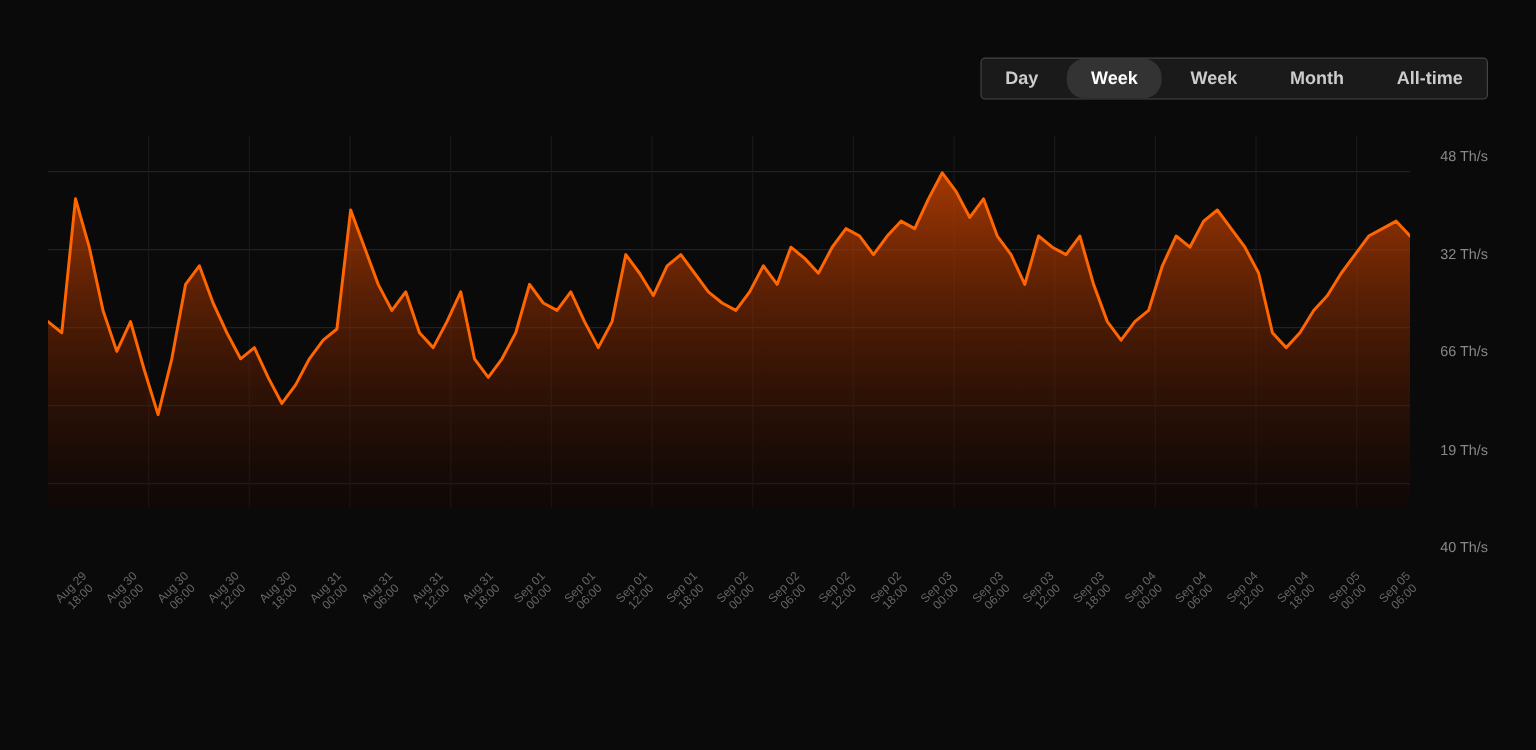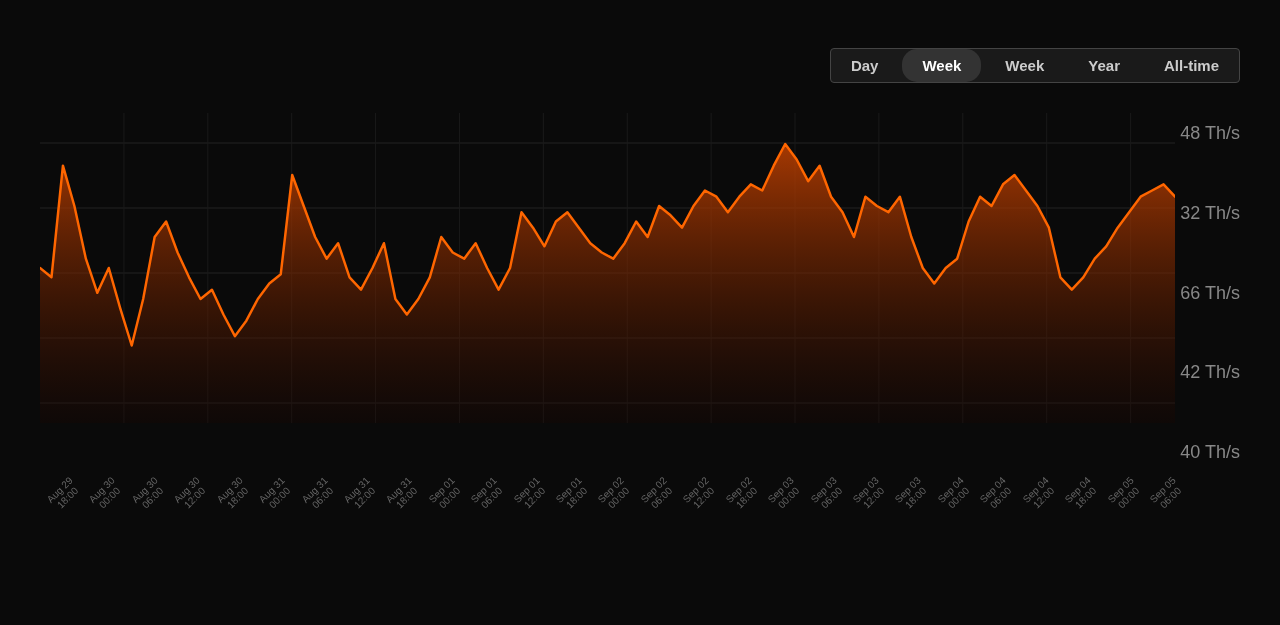--- a/index.html
+++ b/index.html
@@ -127,21 +127,21 @@
       top: 0;
       height: 100%;
       display: flex;
       flex-direction: column;
       justify-content: space-between;
       padding: 10px 0;
       z-index: 10;
     }
 
     .y-label {
-      font-size: 18px;
+      font-size: 12px;
       color: #888;
       font-family: Arial, sans-serif;
       font-weight: 400;
       text-align: right;
     }
 
     .chart-wrapper {
       position: absolute;
       top: 0;
       left: 0;
@@ -187,21 +187,21 @@
     <div class="right-block">
       <div class="hashrate-value">
         <span class="hashrate-number"></span>
         <span class="hashrate-unit"></span>
       </div>
       <div class="hashrate-label"></div>
       <div class="tabs-container">
         <button class="tab">Day</button>
         <button class="tab active">Week</button>
         <button class="tab">Week</button>
-        <button class="tab">Year</button>
+        <button class="tab">Month</button>
         <button class="tab">All-time</button>
       </div>
     </div>
   </div>
 
   <div class="chart-area">
     <div class="watermark"></div>
     <div class="chart-wrapper">
       <svg class="chart-svg" viewBox="0 0 1150 360" preserveAspectRatio="none" id="chartSvg">
 
@@ -232,21 +232,21 @@
           </linearGradient>
         </defs>
         <path id="chartFillPath" fill="url(#fillGrad)" stroke="none" d="M0,155 L11.616161616161618,164.2999999999999 L23.232323232323235,52.7000000000001 L34.84848484848485,93 L46.46464646464647,145.7000000000001 L58.08080808080808,179.79999999999993 L69.6969696969697,155 L81.31313131313131,195.2999999999999 L92.92929292929294,232.5 L104.54545454545455,186 L116.16161616161617,124 L127.77777777777777,108.5 L139.3939393939394,139.5 L151.01010101010104,164.2999999999999 L162.62626262626262,186 L174.24242424242425,176.7000000000001 L185.85858585858588,201.5 L197.47474747474746,223.2000000000001 L209.0909090909091,207.7000000000001 L220.7070707070707,186 L232.32323232323233,170.5 L243.93939393939394,161.2000000000001 L255.55555555555554,62 L267.17171717171715,93 L278.7878787878788,124 L290.4040404040404,145.7000000000001 L302.0202020202021,130.20000000000007 L313.6363636363636,164.2999999999999 L325.25252525252523,176.7000000000001 L336.8686868686869,155 L348.4848484848485,130.20000000000007 L360.1010101010101,186 L371.71717171717177,201.5 L383.3333333333333,186 L394.9494949494949,164.2999999999999 L406.5656565656566,124 L418.1818181818182,139.5 L429.7979797979798,145.7000000000001 L441.4141414141414,130.20000000000007 L453.030303030303,155 L464.64646464646466,176.7000000000001 L476.26262626262627,155 L487.8787878787879,99.2000000000001 L499.49494949494954,114.7000000000001 L511.1111111111111,133.2999999999999 L522.7272727272727,108.5 L534.3434343434343,99.2000000000001 L545.959595959596,114.7000000000001 L557.5757575757576,130.20000000000007 L569.1919191919192,139.5 L580.8080808080808,145.7000000000001 L592.4242424242424,130.20000000000007 L604.0404040404042,108.5 L615.6565656565657,124 L627.2727272727273,93 L638.8888888888889,102.29999999999993 L650.5050505050505,114.7000000000001 L662.1212121212121,93 L673.7373737373738,77.5 L685.3535353535353,83.70000000000007 L696.969696969697,99.2000000000001 L708.5858585858585,83.70000000000007 L720.2020202020202,71.29999999999993 L731.8181818181818,77.5 L743.4343434343435,52.7000000000001 L755.0505050505051,31 L766.6666666666666,46.5 L778.2828282828283,68.2000000000001 L789.8989898989898,52.7000000000001 L801.5151515151516,83.70000000000007 L813.1313131313132,99.2000000000001 L824.7474747474747,124 L836.3636363636364,83.70000000000007 L847.9797979797979,93 L859.5959595959596,99.2000000000001 L871.2121212121212,83.70000000000007 L882.8282828282828,124 L894.4444444444445,155 L906.060606060606,170.5 L917.6767676767677,155 L929.2929292929293,145.7000000000001 L940.909090909091,108.5 L952.5252525252525,83.70000000000007 L964.1414141414141,93 L975.7575757575758,71.29999999999993 L987.3737373737373,62 L998.9898989898991,77.5 L1010.6060606060606,93 L1022.2222222222222,114.7000000000001 L1033.8383838383838,164.2999999999999 L1045.4545454545455,176.7000000000001 L1057.0707070707072,164.2999999999999 L1068.6868686868686,145.7000000000001 L1080.3030303030303,133.2999999999999 L1091.919191919192,114.7000000000001 L1103.5353535353536,99.2000000000001 L1115.1515151515152,83.70000000000007 L1126.7676767676767,77.5 L1138.3838383838383,71.29999999999993 L1150,83.70000000000007 L1150,310 L0,310 Z"></path>
         <path id="chartLinePath" fill="none" stroke="#ff6600" stroke-width="2.5" stroke-linejoin="round" stroke-linecap="round" d="M0,155 L11.616161616161618,164.2999999999999 L23.232323232323235,52.7000000000001 L34.84848484848485,93 L46.46464646464647,145.7000000000001 L58.08080808080808,179.79999999999993 L69.6969696969697,155 L81.31313131313131,195.2999999999999 L92.92929292929294,232.5 L104.54545454545455,186 L116.16161616161617,124 L127.77777777777777,108.5 L139.3939393939394,139.5 L151.01010101010104,164.2999999999999 L162.62626262626262,186 L174.24242424242425,176.7000000000001 L185.85858585858588,201.5 L197.47474747474746,223.2000000000001 L209.0909090909091,207.7000000000001 L220.7070707070707,186 L232.32323232323233,170.5 L243.93939393939394,161.2000000000001 L255.55555555555554,62 L267.17171717171715,93 L278.7878787878788,124 L290.4040404040404,145.7000000000001 L302.0202020202021,130.20000000000007 L313.6363636363636,164.2999999999999 L325.25252525252523,176.7000000000001 L336.8686868686869,155 L348.4848484848485,130.20000000000007 L360.1010101010101,186 L371.71717171717177,201.5 L383.3333333333333,186 L394.9494949494949,164.2999999999999 L406.5656565656566,124 L418.1818181818182,139.5 L429.7979797979798,145.7000000000001 L441.4141414141414,130.20000000000007 L453.030303030303,155 L464.64646464646466,176.7000000000001 L476.26262626262627,155 L487.8787878787879,99.2000000000001 L499.49494949494954,114.7000000000001 L511.1111111111111,133.2999999999999 L522.7272727272727,108.5 L534.3434343434343,99.2000000000001 L545.959595959596,114.7000000000001 L557.5757575757576,130.20000000000007 L569.1919191919192,139.5 L580.8080808080808,145.7000000000001 L592.4242424242424,130.20000000000007 L604.0404040404042,108.5 L615.6565656565657,124 L627.2727272727273,93 L638.8888888888889,102.29999999999993 L650.5050505050505,114.7000000000001 L662.1212121212121,93 L673.7373737373738,77.5 L685.3535353535353,83.70000000000007 L696.969696969697,99.2000000000001 L708.5858585858585,83.70000000000007 L720.2020202020202,71.29999999999993 L731.8181818181818,77.5 L743.4343434343435,52.7000000000001 L755.0505050505051,31 L766.6666666666666,46.5 L778.2828282828283,68.2000000000001 L789.8989898989898,52.7000000000001 L801.5151515151516,83.70000000000007 L813.1313131313132,99.2000000000001 L824.7474747474747,124 L836.3636363636364,83.70000000000007 L847.9797979797979,93 L859.5959595959596,99.2000000000001 L871.2121212121212,83.70000000000007 L882.8282828282828,124 L894.4444444444445,155 L906.060606060606,170.5 L917.6767676767677,155 L929.2929292929293,145.7000000000001 L940.909090909091,108.5 L952.5252525252525,83.70000000000007 L964.1414141414141,93 L975.7575757575758,71.29999999999993 L987.3737373737373,62 L998.9898989898991,77.5 L1010.6060606060606,93 L1022.2222222222222,114.7000000000001 L1033.8383838383838,164.2999999999999 L1045.4545454545455,176.7000000000001 L1057.0707070707072,164.2999999999999 L1068.6868686868686,145.7000000000001 L1080.3030303030303,133.2999999999999 L1091.919191919192,114.7000000000001 L1103.5353535353536,99.2000000000001 L1115.1515151515152,83.70000000000007 L1126.7676767676767,77.5 L1138.3838383838383,71.29999999999993 L1150,83.70000000000007"></path>
       </svg>
     </div>
     <div class="y-axis-labels">
       <span class="y-label">48 Th/s</span>
       <span class="y-label">32 Th/s</span>
       <span class="y-label">66 Th/s</span>
-      <span class="y-label">42 Th/s</span>
+      <span class="y-label">19 Th/s</span>
       <span class="y-label">40 Th/s</span>
     </div>
     <div class="x-axis-labels" id="xLabels">
     <div class="x-label">Aug 29<br>18:00</div>
         <div class="x-label">Aug 30<br>00:00</div>
         <div class="x-label">Aug 30<br>06:00</div>
         <div class="x-label">Aug 30<br>12:00</div>
         <div class="x-label">Aug 30<br>18:00</div>
         <div class="x-label">Aug 31<br>00:00</div>
         <div class="x-label">Aug 31<br>06:00</div>

